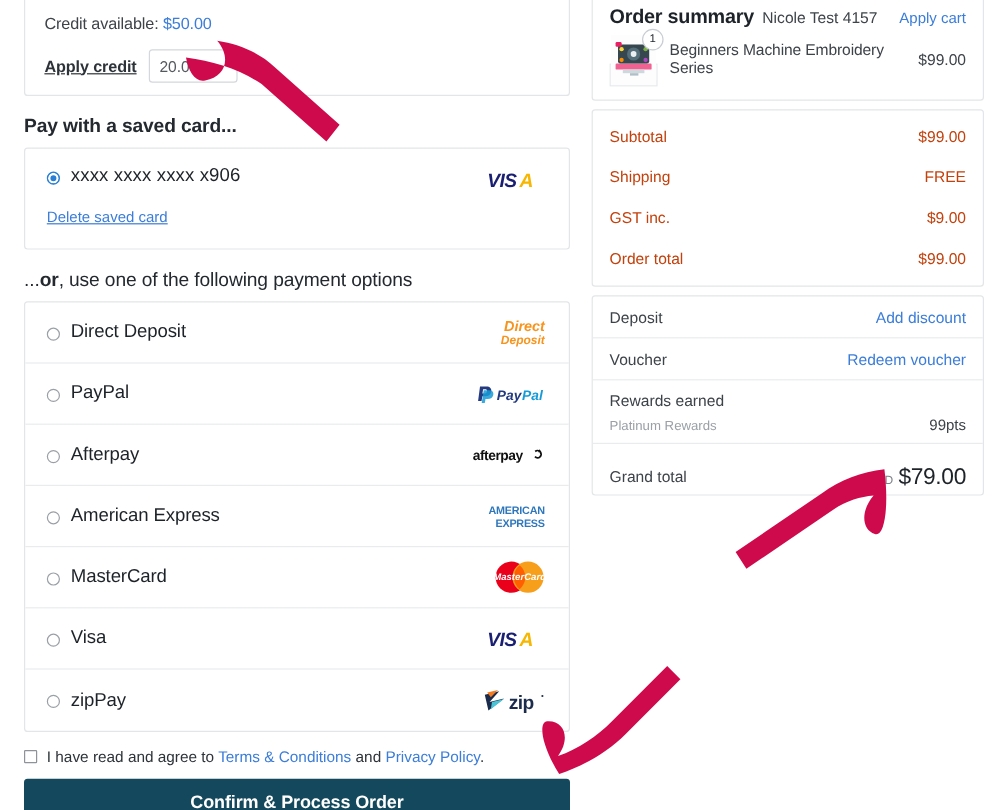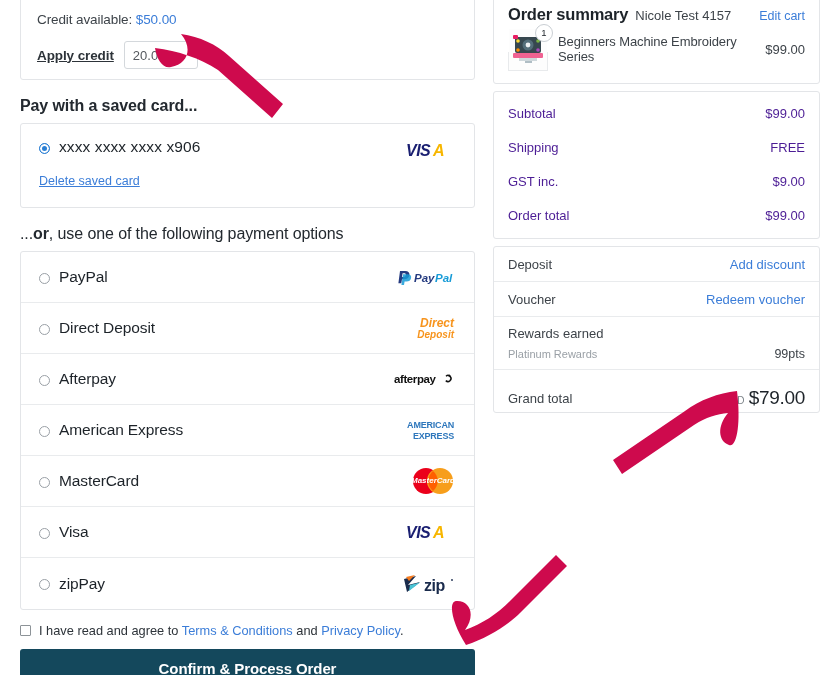--- a/index.html
+++ b/index.html
@@ -296,21 +296,21 @@
   .totals-card {
     margin-top: 7px;
     padding: 4px 14px 6px 14px;
     box-sizing: border-box;
   }
   .totals-row {
     display: flex;
     align-items: center;
     height: 34px;
     font-size: 13px;
-    color: #4c1d95;
+    color: #c2410c;
   }
   .totals-row .lbl { flex: 1 1 auto; }
   .totals-row .val { white-space: nowrap; }
 
   .extras-card {
     margin-top: 7px;
     box-sizing: border-box;
   }
   .extras-row {
     display: flex;
@@ -421,41 +421,41 @@
         </svg>
       </div>
       <span class="delete-link">Delete saved card</span>
     </div>
 
     <div class="section-heading normal-weight">
       <span>...</span><span class="bold-or">or</span><span>, use one of the following payment options</span>
     </div>
 
     <div class="card options-card">
+
+      <div class="option-row">
+        <span class="radio"></span>
+        <span class="option-label">Direct Deposit</span>
+        <span class="option-logo">
+          <svg width="48" height="26" viewBox="0 0 48 26">
+            <text x="46" y="12" text-anchor="end" font-family="Liberation Sans, sans-serif" font-size="12" font-weight="bold" font-style="italic" fill="#F7941D">Direct</text>
+            <text x="46" y="23" text-anchor="end" font-family="Liberation Sans, sans-serif" font-size="10" font-weight="bold" font-style="italic" fill="#F7941D">Deposit</text>
+          </svg>
+        </span>
+      </div>
 
       <div class="option-row">
         <span class="radio"></span>
         <span class="option-label">PayPal</span>
         <span class="option-logo">
           <svg width="58" height="16" viewBox="0 0 58 16">
             <path d="M2 2 h5.2 c3.2 0 4.6 1.7 4.2 4.2 c-0.4 2.6 -2.4 4.1 -5.4 4.1 h-2 l-0.7 3.9 h-2.9 z M4.6 4.3 l-0.6 3.7 h1.3 c1.5 0 2.4 -0.7 2.6 -2 c0.2 -1.2 -0.5 -1.7 -1.8 -1.7 z" fill="#253B80"></path>
             <path d="M5.1 5.2 h4.4 c2.8 0 4 1.5 3.6 3.7 c-0.4 2.3 -2.1 3.6 -4.7 3.6 h-1.8 l-0.6 3.4 h-2.6 z" fill="#179BD7" opacity="0.85"></path>
             <text x="16" y="13" font-family="Liberation Sans, sans-serif" font-size="11.5" font-weight="bold" font-style="italic" fill="#253B80">Pay</text>
             <text x="37" y="13" font-family="Liberation Sans, sans-serif" font-size="11.5" font-weight="bold" font-style="italic" fill="#179BD7">Pal</text>
-          </svg>
-        </span>
-      </div>
-
-      <div class="option-row">
-        <span class="radio"></span>
-        <span class="option-label">Direct Deposit</span>
-        <span class="option-logo">
-          <svg width="48" height="26" viewBox="0 0 48 26">
-            <text x="46" y="12" text-anchor="end" font-family="Liberation Sans, sans-serif" font-size="12" font-weight="bold" font-style="italic" fill="#F7941D">Direct</text>
-            <text x="46" y="23" text-anchor="end" font-family="Liberation Sans, sans-serif" font-size="10" font-weight="bold" font-style="italic" fill="#F7941D">Deposit</text>
           </svg>
         </span>
       </div>
 
       <div class="option-row">
         <span class="radio"></span>
         <span class="option-label">Afterpay</span>
         <span class="option-logo">
           <svg width="62" height="14" viewBox="0 0 62 14">
             <text x="0" y="11" font-family="Liberation Sans, sans-serif" font-size="11.5" font-weight="bold" fill="#111111" letter-spacing="-0.4">afterpay</text>
@@ -524,21 +524,21 @@
     <button class="confirm-btn">Confirm &amp; Process Order</button>
 
   </div>
 
   <div class="right-col">
 
     <div class="card summary-card">
       <div class="summary-head">
         <span class="summary-title">Order summary</span>
         <span class="summary-customer">Nicole Test 4157</span>
-        <span class="edit-cart">Edit cart</span>
+        <span class="edit-cart">Apply cart</span>
       </div>
 
       <div class="line-item">
         <span class="thumb-wrap">
           <span class="thumb">
             <svg width="38" height="38" viewBox="0 0 38 38">
               <rect x="0" y="0" width="38" height="38" fill="#fdfdfd"></rect>
               <rect x="4" y="24" width="30" height="5" rx="1" fill="#F06292"></rect>
               <rect x="6" y="8" width="26" height="16" rx="2" fill="#37474F"></rect>
               <circle cx="19" cy="16" r="5.5" fill="#546E7A"></circle>

